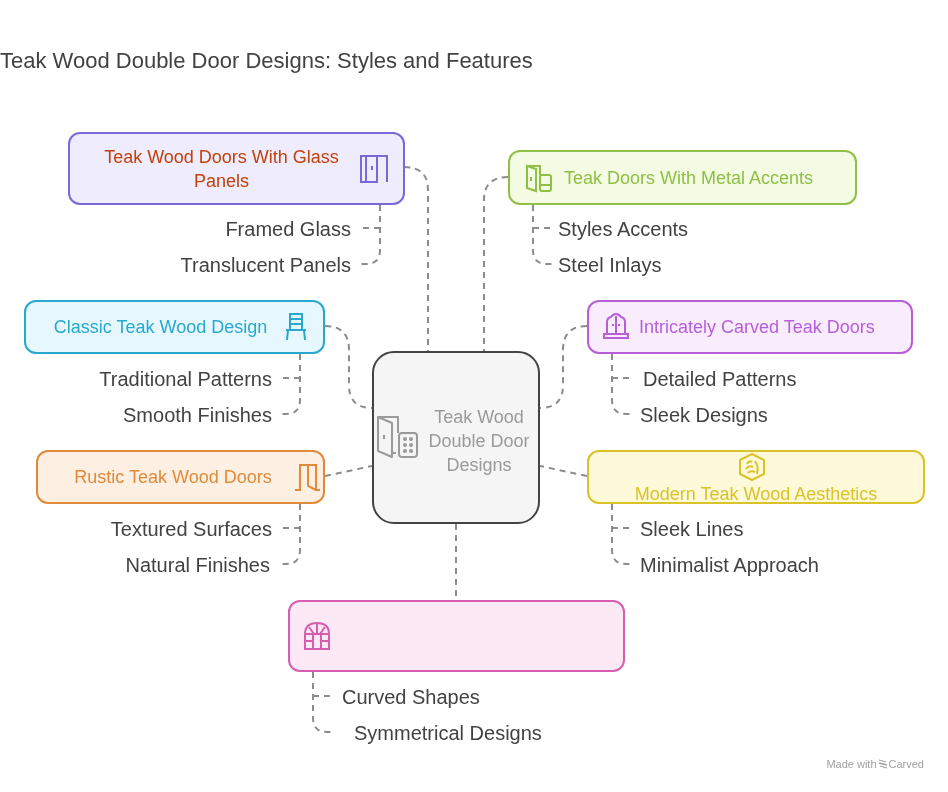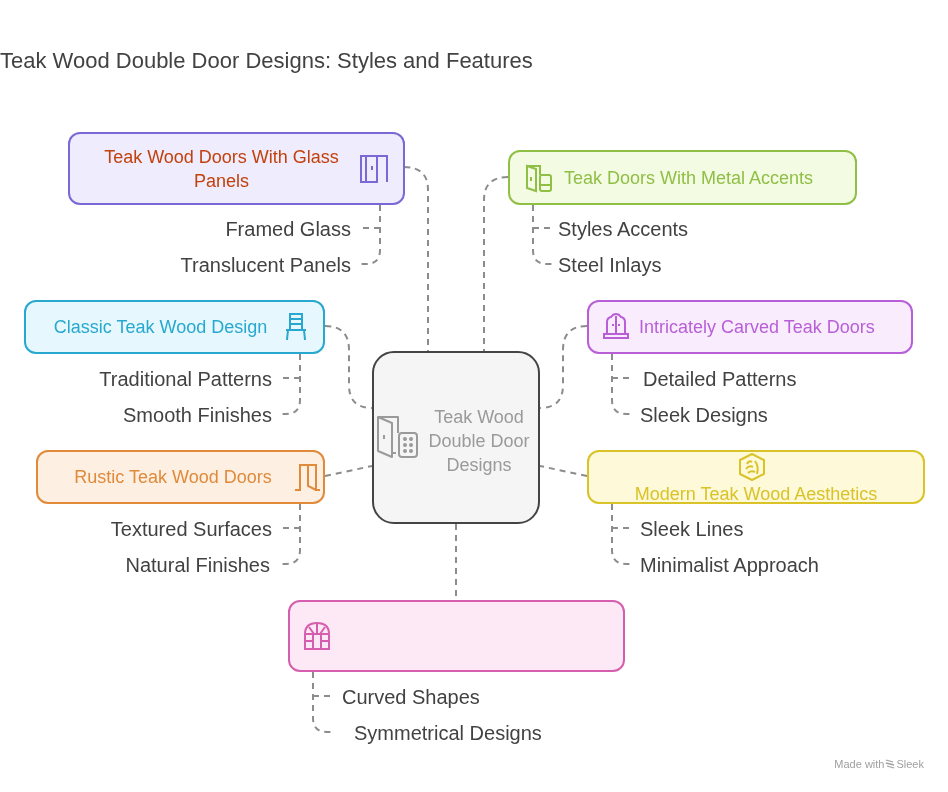--- a/index.html
+++ b/index.html
@@ -185,14 +185,14 @@
 
 <div class="footer">
   <span>Made with</span>
   <span>
     <svg width="12" height="12" viewBox="0 0 12 12" fill="none" stroke="#a0a0a0" stroke-width="1.3">
       <path d="M2 2 L9 4"></path>
         <path d="M2 5 L10 7"></path>
         <path d="M3 8 L10 10"></path>
     </svg>
   </span>
-  <span>Sleek</span>
+  <span>Carved</span>
 </div>
 
 </body></html>

